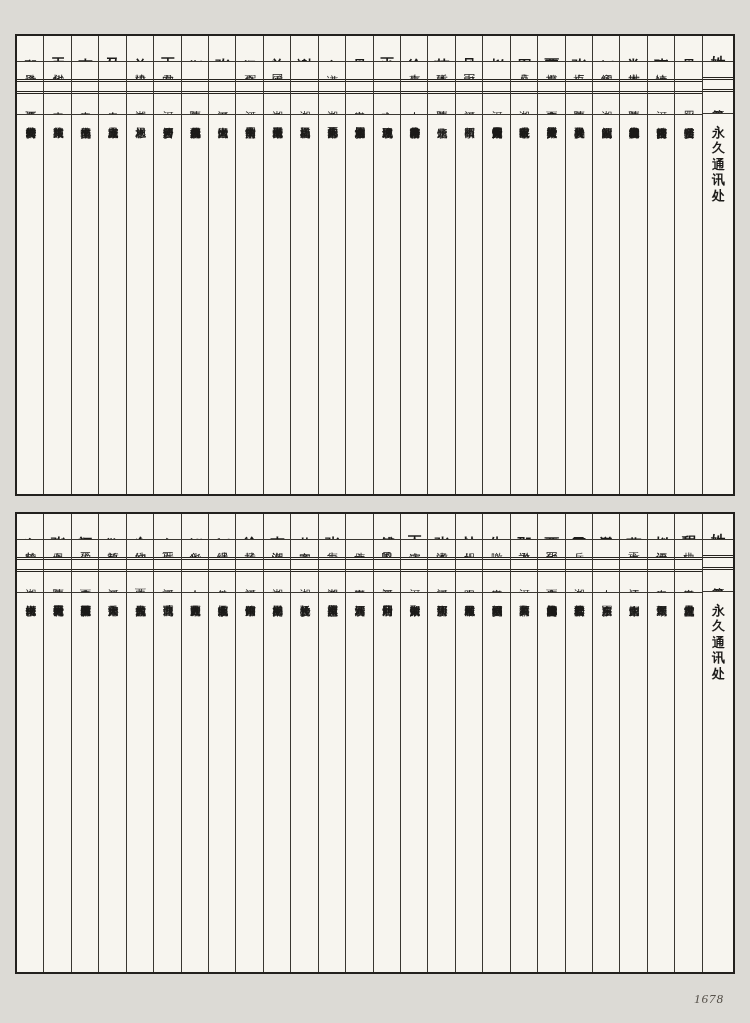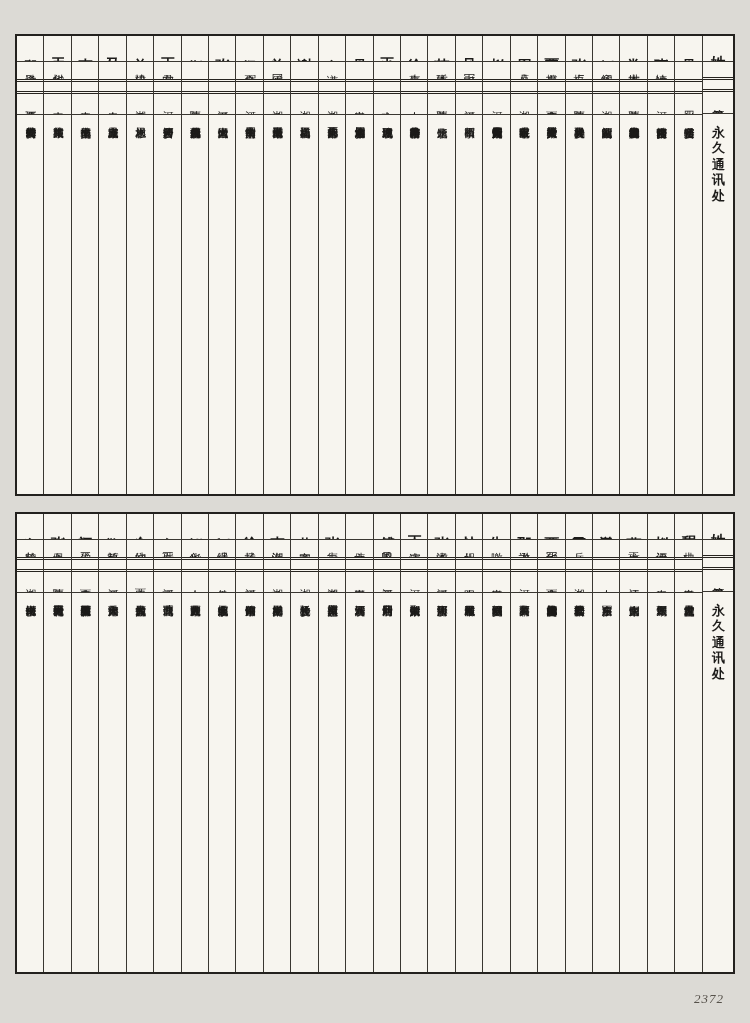--- a/index.html
+++ b/index.html
@@ -950,14 +950,14 @@
           <span class="v">二一</span>
         </div>
         <div class="cell cell-native">
           <span class="v">湖北松滋</span>
         </div>
         <div class="cell cell-address">
           <span class="v">松滋街河市李悦来转</span>
         </div>
       </div>
     </div>
-  <div class="pagenum">2372</div>
+  <div class="pagenum">1678</div>
 </div>
 
 </body></html>

